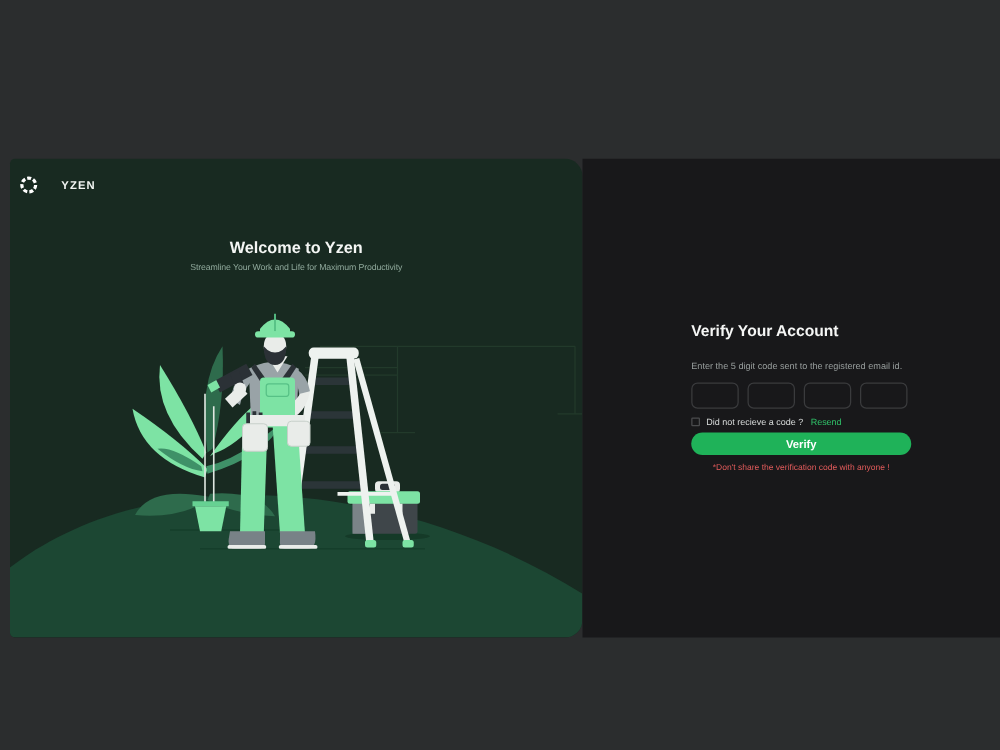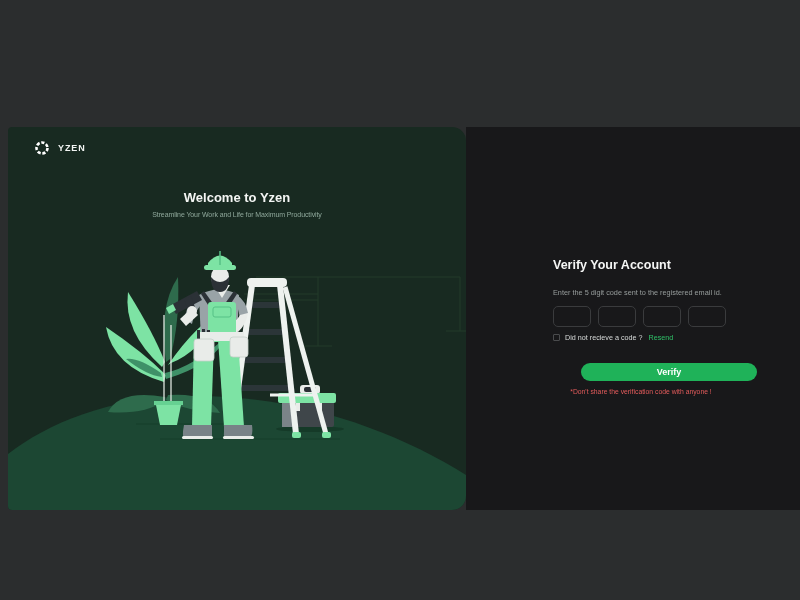--- a/index.html
+++ b/index.html
@@ -16,22 +16,22 @@
   }
   
   .left-panel {
     position:relative; width:458px; height:383px;
     background:#182a21;
     border-radius:4px 14px 14px 4px;
     overflow:hidden; flex:none;
   }
   .illustration { position:absolute; inset:0; }
   .brand {
-    position:absolute; left:26px; top:13px;
-    display:flex; align-items:center; gap:8px; z-index:3;
+    position:absolute; left:7px; top:13px;
+    display:flex; align-items:center; gap:18px; z-index:3;
   }
   .brand svg { display:block; }
   .brand-name {
     color:#f2f5f3; font-size:9px; font-weight:700; letter-spacing:0.9px;
   }
   .hero { position:absolute; left:0; top:63px; width:100%; text-align:center; z-index:3; }
   .hero-title { color:#f4f6f4; font-size:13px; font-weight:700; }
   .hero-sub { margin-top:6px; color:#8fa89b; font-size:7px; letter-spacing:-0.1px; }
   
   .right-panel {
@@ -40,31 +40,31 @@
   .verify-box { position:absolute; left:87px; top:131px; width:176px; }
   .verify-heading { color:#f5f6f5; font-size:12.5px; font-weight:700; margin-bottom:16px; }
   .verify-instruction { color:#979d9c; font-size:7.3px; margin-bottom:9px; }
   .otp-row { display:flex; gap:7px; margin-bottom:6px; }
   .otp-input {
     width:38px; height:21px; background:transparent;
     border:1px solid #3a3b3d; border-radius:5px;
     color:#ffffff; font-size:10px; text-align:center; outline:none;
     font-family:"Liberation Sans", sans-serif;
   }
-  .resend-row { display:flex; align-items:center; margin-bottom:21px; }
+  .resend-row { display:flex; align-items:center; margin-bottom:4px; }
   .resend-checkbox {
     width:7px; height:7px; border:1px solid #4a4b4d; border-radius:1px;
     display:inline-block; margin-right:5px; flex:none; cursor:pointer;
   }
   .resend-prompt { color:#d8dbda; font-size:7.2px; }
   .resend-link { color:#2fc068; font-size:7.2px; margin-left:6px; cursor:pointer; }
   .verify-btn {
     width:176px; height:18px; background:#1fb259; border:none; border-radius:9px;
     color:#ffffff; font-size:9px; font-weight:700; cursor:pointer;
-    font-family:"Liberation Sans", sans-serif; display:block; margin-bottom:7px;margin-left:28px;
+    font-family:"Liberation Sans", sans-serif; display:block; margin-bottom:7px;
   }
   .verify-warning { color:#e25b5b; font-size:6.8px; text-align:center; width:176px; }
 </style>
 </head>
 <body>
 
 <div class="page">
   <div class="card">
 
     <div class="left-panel">

